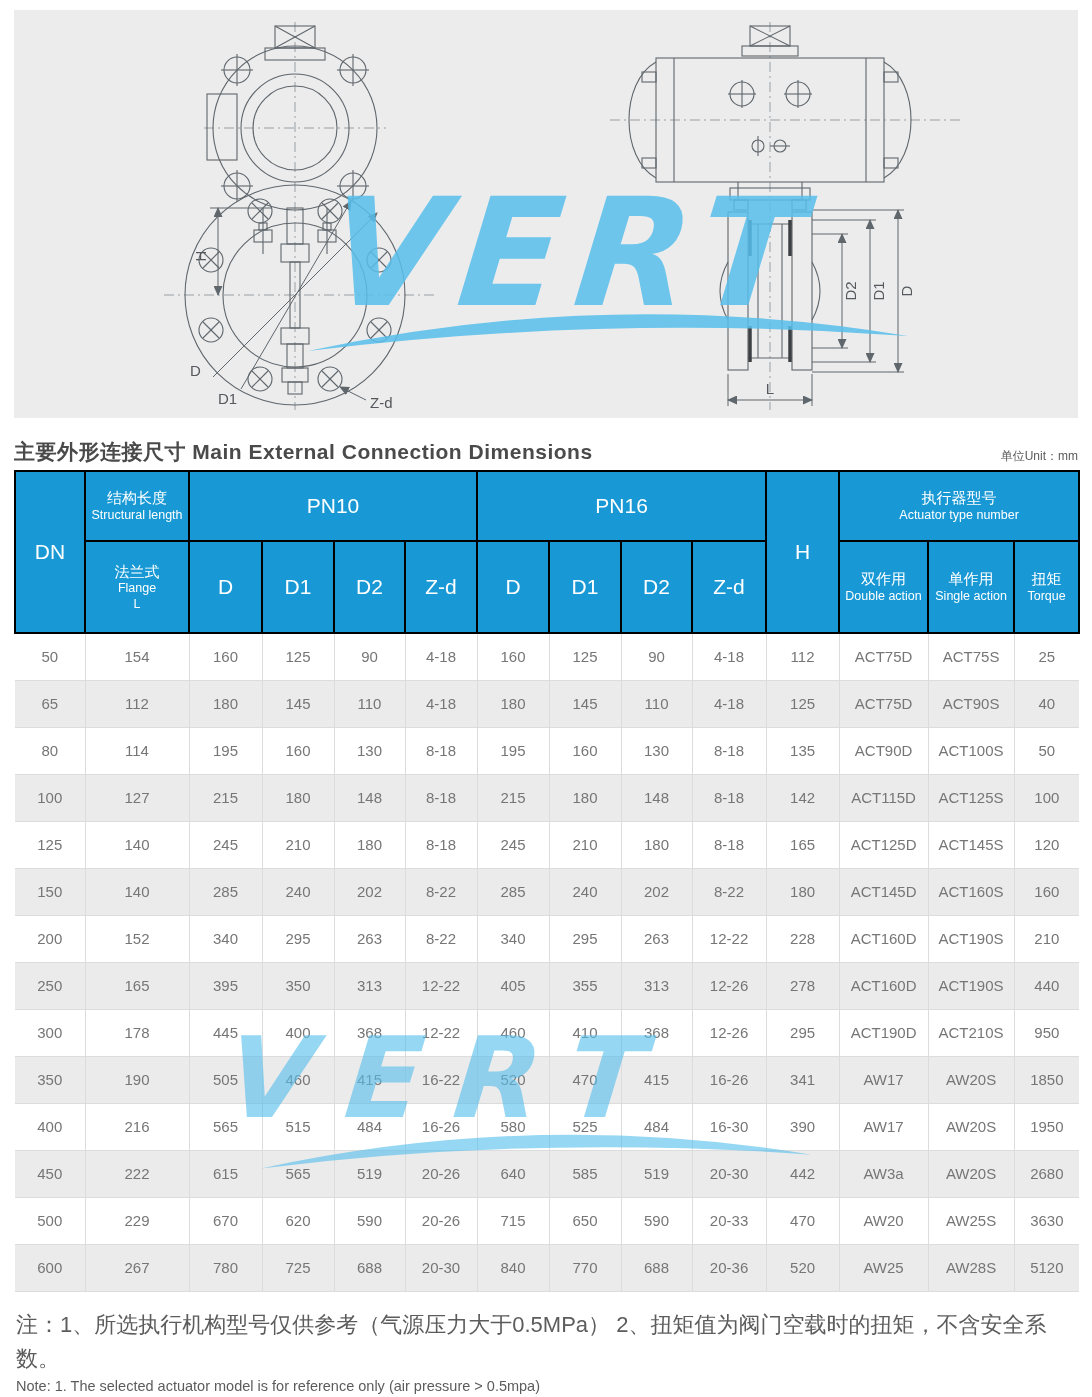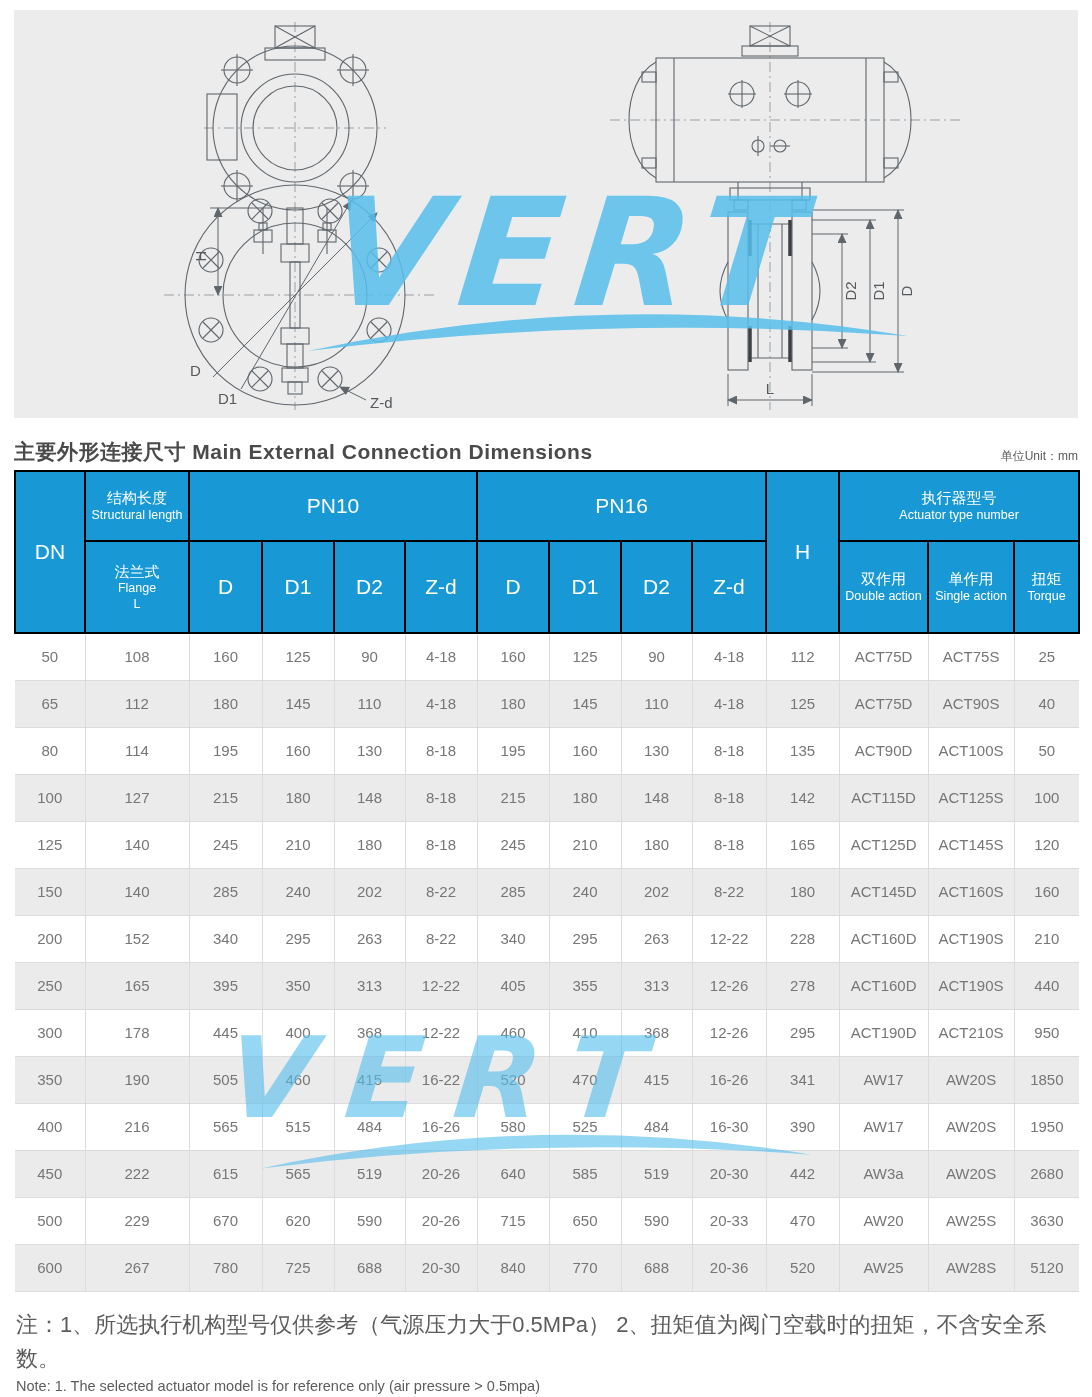--- a/index.html
+++ b/index.html
@@ -297,21 +297,21 @@
         </th>
         <th>
           <span class="cn">扭矩</span>
           <span class="en">Torque</span>
         </th>
       </tr>
     </thead>
     <tbody>
         <tr>
           <td>50</td>
-          <td>108</td>
+          <td>154</td>
           <td>160</td>
           <td>125</td>
           <td>90</td>
           <td>4-18</td>
           <td>160</td>
           <td>125</td>
           <td>90</td>
           <td>4-18</td>
           <td>112</td>
           <td>ACT75D</td>

